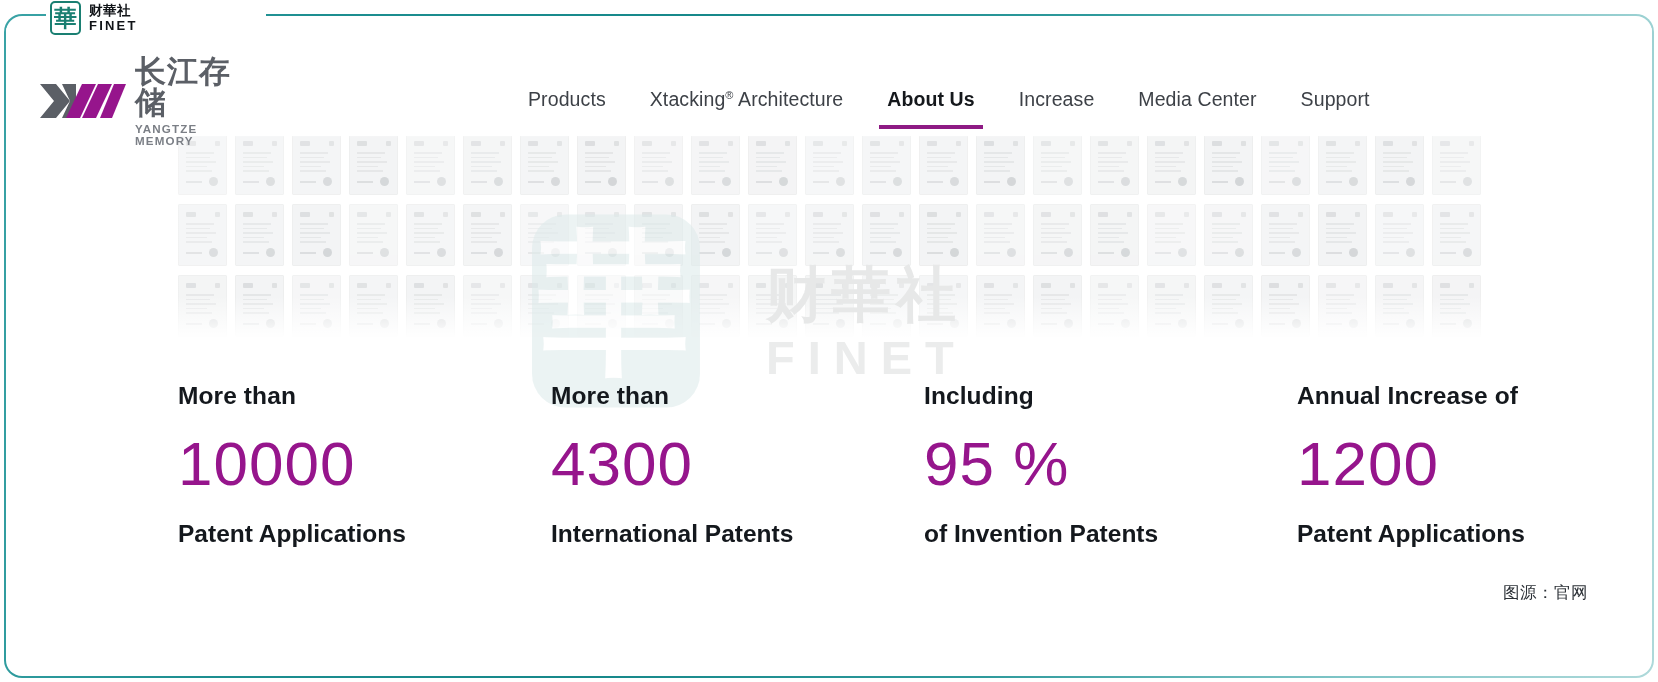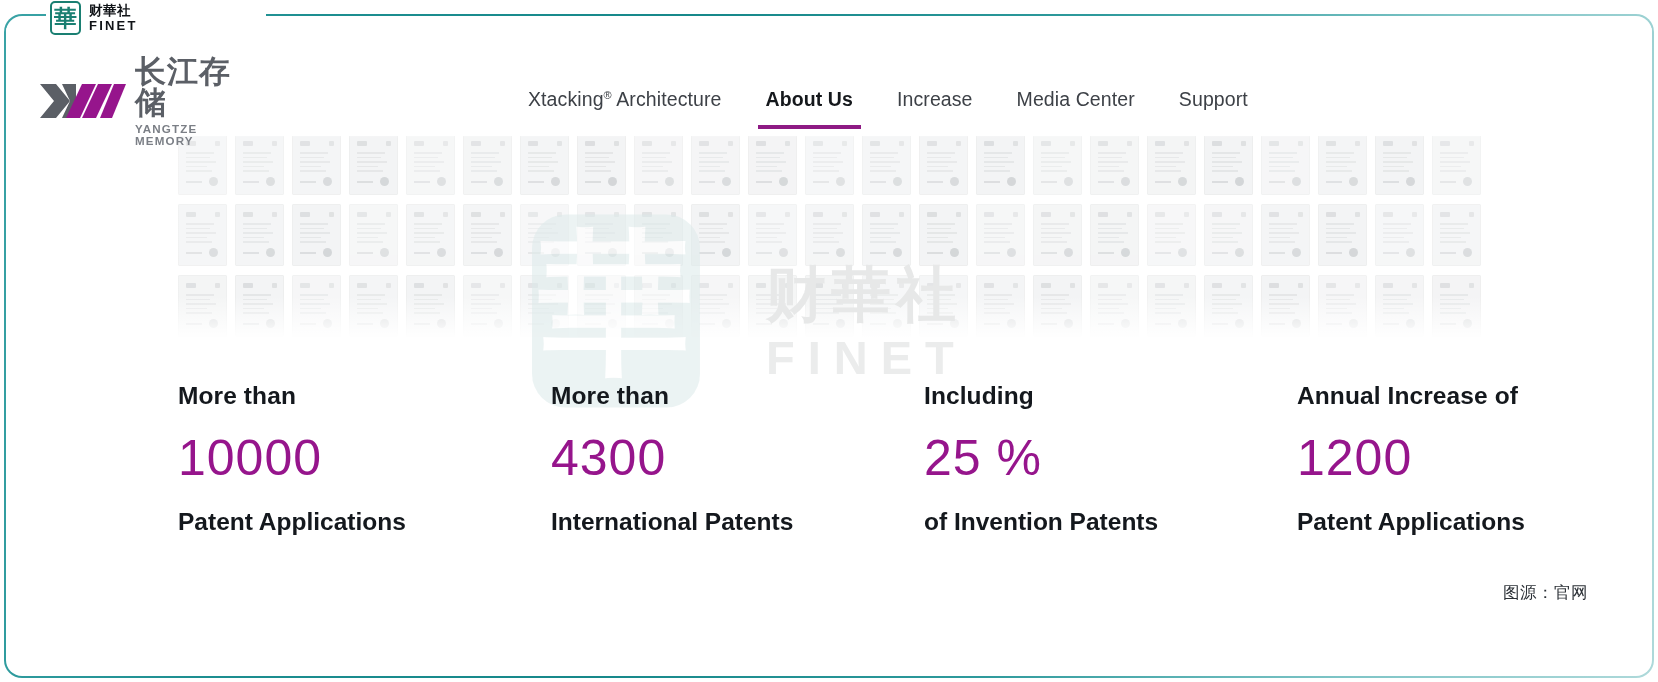--- a/index.html
+++ b/index.html
@@ -321,21 +321,21 @@
   .stat-prefix {
     font-family: "Liberation Sans", sans-serif;
     font-size: 24.5px;
     font-weight: 700;
     color: #14181d;
     letter-spacing: .1px;
     line-height: 1;
   }
   .stat-value {
     font-family: "Liberation Sans", sans-serif;
-    font-size: 50px;
+    font-size: 62px;
     font-weight: 400;
     color: #96158c;
     line-height: 1;
     margin-top: 24px;
     letter-spacing: 1px;
     white-space: nowrap;
   }
   .stat-label {
     font-family: "Liberation Sans", sans-serif;
     font-size: 24.5px;
@@ -1153,20 +1153,23 @@
           <polygon points="58,4 72,4 56,38 42,38" fill="#96158c"></polygon>
           <polygon points="74,4 86,4 72,38 60,38" fill="#96158c"></polygon>
         </svg>
         <div id="ymtc-text">
           <div id="ymtc-cn">长江存储</div>
           <div id="ymtc-en">YANGTZE MEMORY</div>
         </div>
       </div>
 
       <nav id="main-nav">
+        <div class="nav-item">
+          <span>Products</span>
+        </div>
         <div class="nav-item">
           <span>Xtacking</span><sup>®</sup><span> Architecture</span>
         </div>
         <div class="nav-item active">
           <span>About Us</span>
         </div>
         <div class="nav-item">
           <span>Increase</span>
         </div>
         <div class="nav-item">
@@ -1187,21 +1190,21 @@
       </div>
 
       <div class="stat">
         <div class="stat-prefix">More than</div>
         <div class="stat-value">4300</div>
         <div class="stat-label">International Patents</div>
       </div>
 
       <div class="stat">
         <div class="stat-prefix">Including</div>
-        <div class="stat-value">25 %</div>
+        <div class="stat-value">95 %</div>
         <div class="stat-label">of Invention Patents</div>
       </div>
 
       <div class="stat">
         <div class="stat-prefix">Annual Increase of</div>
         <div class="stat-value">1200</div>
         <div class="stat-label">Patent Applications</div>
       </div>
 
     </section>

